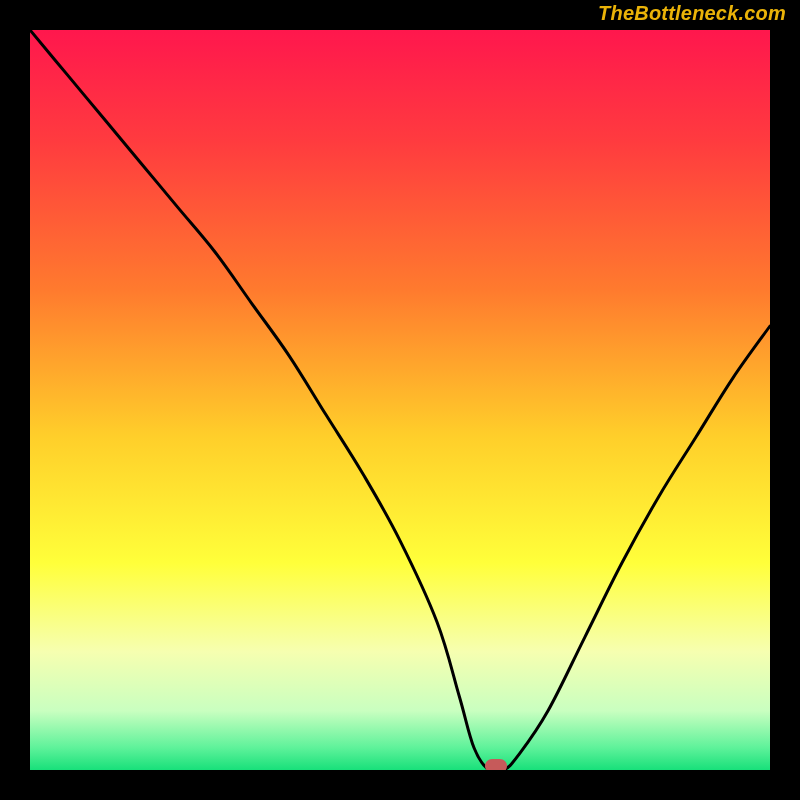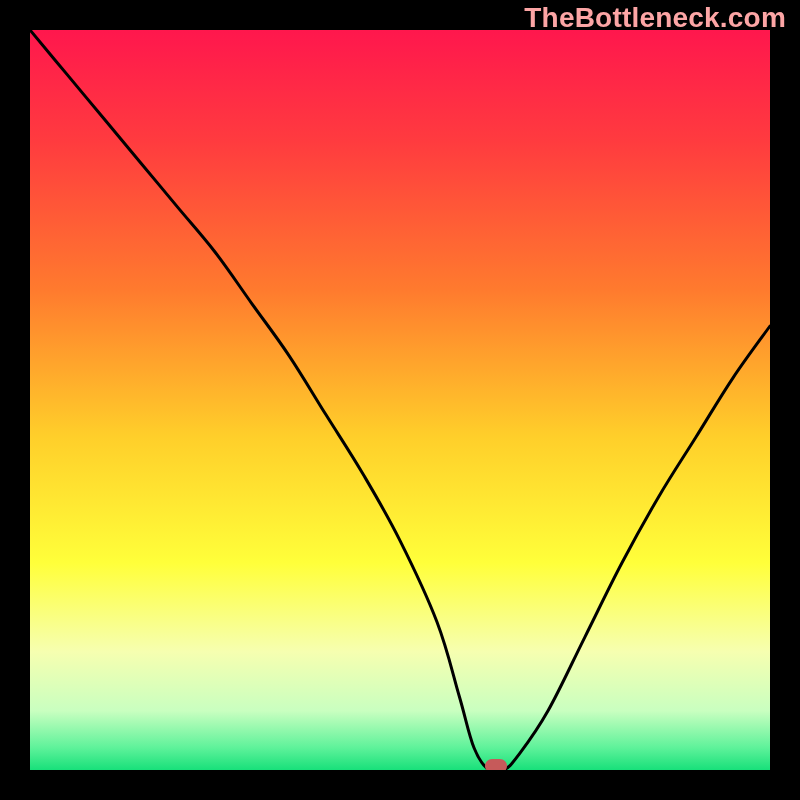--- a/index.html
+++ b/index.html
@@ -14,26 +14,27 @@
   .frame {
     position: relative;
     width: 800px;
     height: 800px;
     background: #000;
   }
   .watermark {
     position: absolute;
     top: 2px;
     right: 14px;
-    color: #fca5a5;
-    font-size: 28px;
+    color: #eab308;
+    font-size: 20px;
     font-weight: 600;
     letter-spacing: 0.2px;
     z-index: 10;
     user-select: none;
+    font-style: italic;
   }
   .plot-area {
     position: absolute;
     left: 30px;
     top: 30px;
     width: 740px;
     height: 740px;
     overflow: hidden;
   }
   .gradient {

